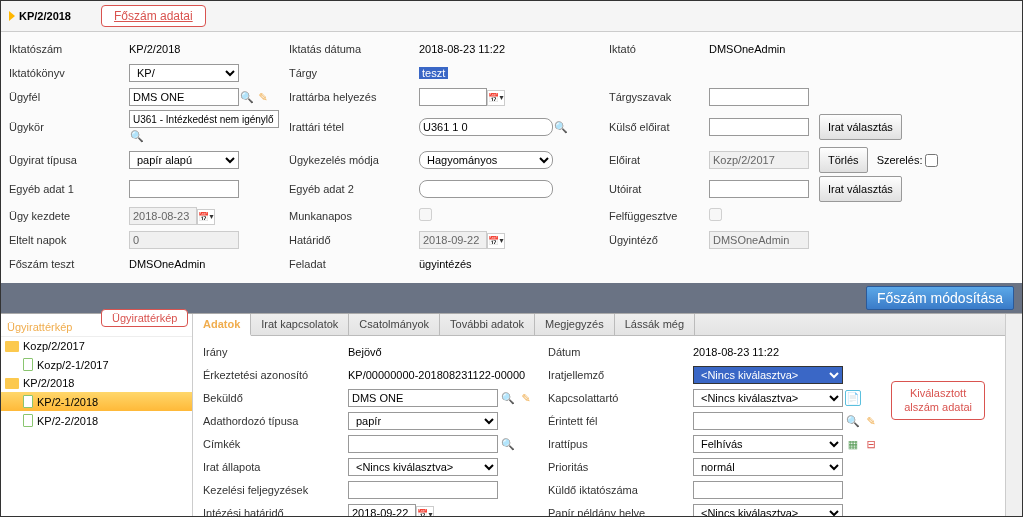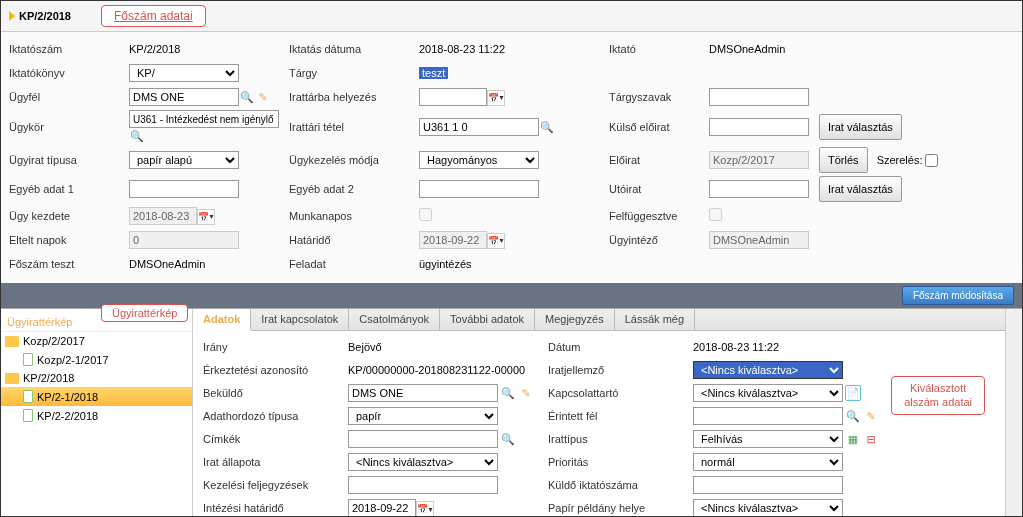--- a/index.html
+++ b/index.html
@@ -15,39 +15,39 @@
 .col1 { width: 120px; color: #333; }
 .col2 { width: 160px; }
 .col3 { width: 130px; color: #333; }
 .col4 { width: 190px; }
 .col5 { width: 100px; color: #333; }
 .col6 { width: 110px; }
 .col7 { flex: 1; display: flex; gap: 3px; align-items: center; }
 
 input[type=text], select { border: 1px solid #999; padding: 1px 3px; font-size: 11px; height: 18px; background: #fff; }
 input[readonly] { background: #f0f0f0; color: #666; border: 1px solid #ccc; }
-.w130 { width: 120px; }
+.w130 { width: 134px; border-radius: 8px; }
 .w110 { width: 110px; }
 .w100 { width: 100px; }
 .w90 { width: 68px; }
 .w150 { width: 150px; }
 
 .icon-btn { width: 16px; height: 16px; display: inline-flex; align-items: center; justify-content: center; cursor: pointer; font-size: 11px; border-radius: 2px; }
 .icon-search { color: #999; }
 .icon-edit { color: #f0ad4e; }
 .icon-clear { color: #d9534f; }
 .icon-add { background: #fff; border: 1px solid #5bc0de; color: #5bc0de; }
 .icon-cal { border: 1px solid #ccc; width: 18px; height: 16px; background: #fff; display: inline-flex; align-items: center; justify-content: center; font-size: 9px; }
 .small-down { font-size: 8px; color: #333; }
 .btn-gray { background: linear-gradient(#fefefe,#e0e0e0); border: 1px solid #999; padding: 6px 8px; cursor: pointer; font-size: 11px; border-radius: 2px; }
 
 .tgt-highlight { background: #3a67c6; color: #fff; padding: 0 3px; }
 
 .action-bar { background: #6a7384; padding: 3px 8px; text-align: right; }
-.btn-blue { background: linear-gradient(#5ba8e8,#3a7bc8); border: 1px solid #2a5a9a; color: #fff; padding: 3px 10px; cursor: pointer; font-size: 10px; border-radius: 2px; }
+.btn-blue { background: linear-gradient(#5ba8e8,#3a7bc8); border: 1px solid #2a5a9a; color: #fff; padding: 3px 10px; cursor: pointer; font-size: 14px; border-radius: 2px; }
 
 .lower { display: flex; height: 308px; border-top: 1px solid #aaa; }
 .tree-panel { width: 192px; border-right: 1px solid #ccc; background: #fff; padding-top: 4px; position: relative; overflow: visible; }
 .tree-header { color: #f0ad4e; padding: 3px 6px; border-bottom: 1px solid #eee; position: relative; }
 .tree-callout { position: absolute; top: -5px; left: 100px; border: 1px solid #d9534f; color: #d9534f; padding: 2px 10px; border-radius: 4px; background: #fff; z-index: 10; }
 .tree-item { display: flex; align-items: center; padding: 3px 4px; gap: 4px; cursor: pointer; }
 .tree-indent1 { padding-left: 22px; }
 .folder-icon { width: 14px; height: 11px; background: #fcc94e; border-radius: 1px; display: inline-block; }
 .doc-icon { width: 10px; height: 13px; background: #fff; border: 1px solid #8ac570; border-radius: 1px; display: inline-block; }
 .tree-selected { background: linear-gradient(#ffd76b,#ffb938); }

